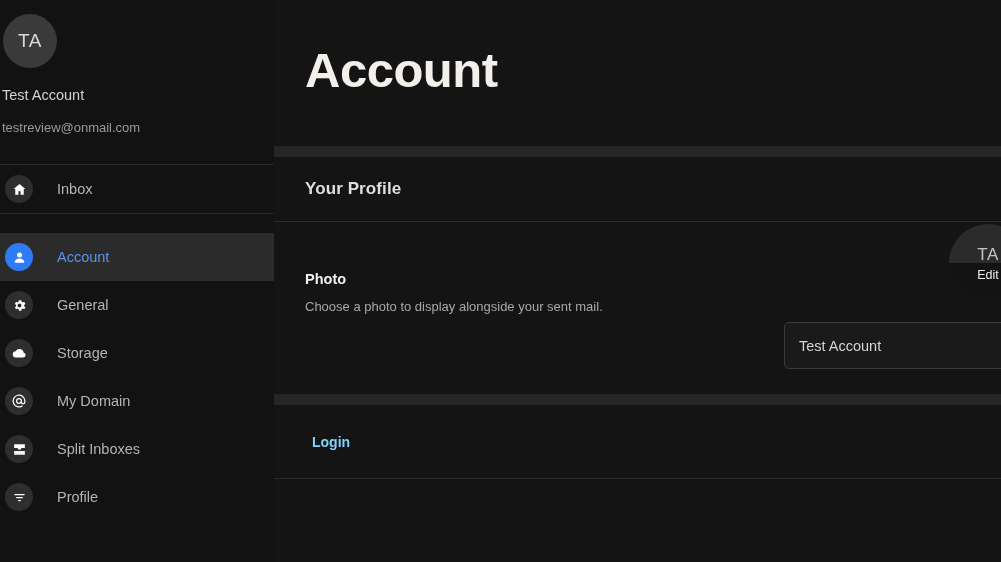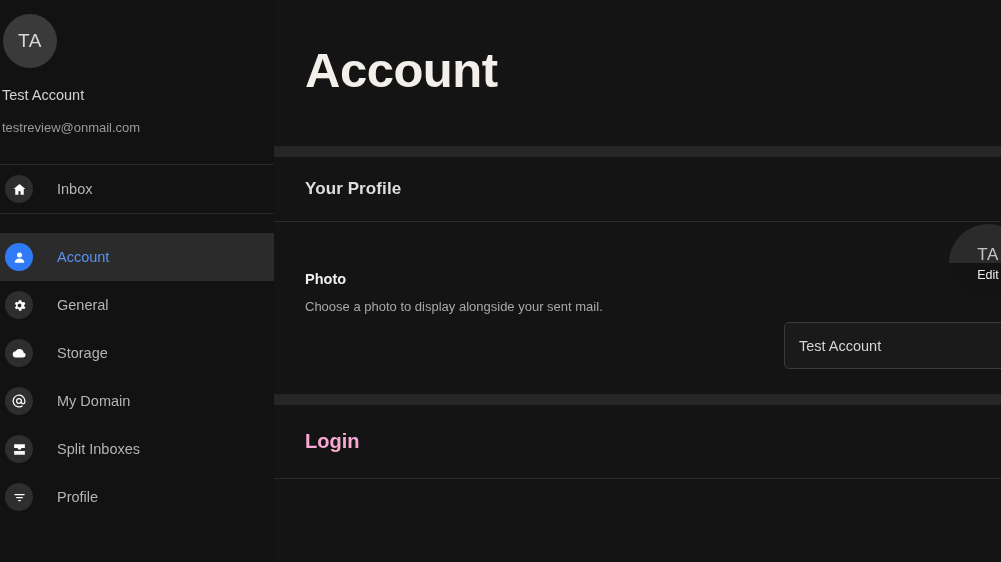--- a/index.html
+++ b/index.html
@@ -251,23 +251,24 @@
 
   .login-head {
     height: 74px;
     display: flex;
     align-items: center;
     padding-left: 31px;
     border-bottom: 1px solid #2d2d2d;
   }
 
   .login-title {
-    font-size: 20px;
+    font-size: 14px;
     font-weight: 700;
-    color: #f9a8d4;
+    color: #7dd3fc;
+    margin-left: 7px;
   }
 </style>
 </head>
 <body>
 
 <div class="app">
 
   <aside class="sidebar">
 
     <div class="profile-block">

